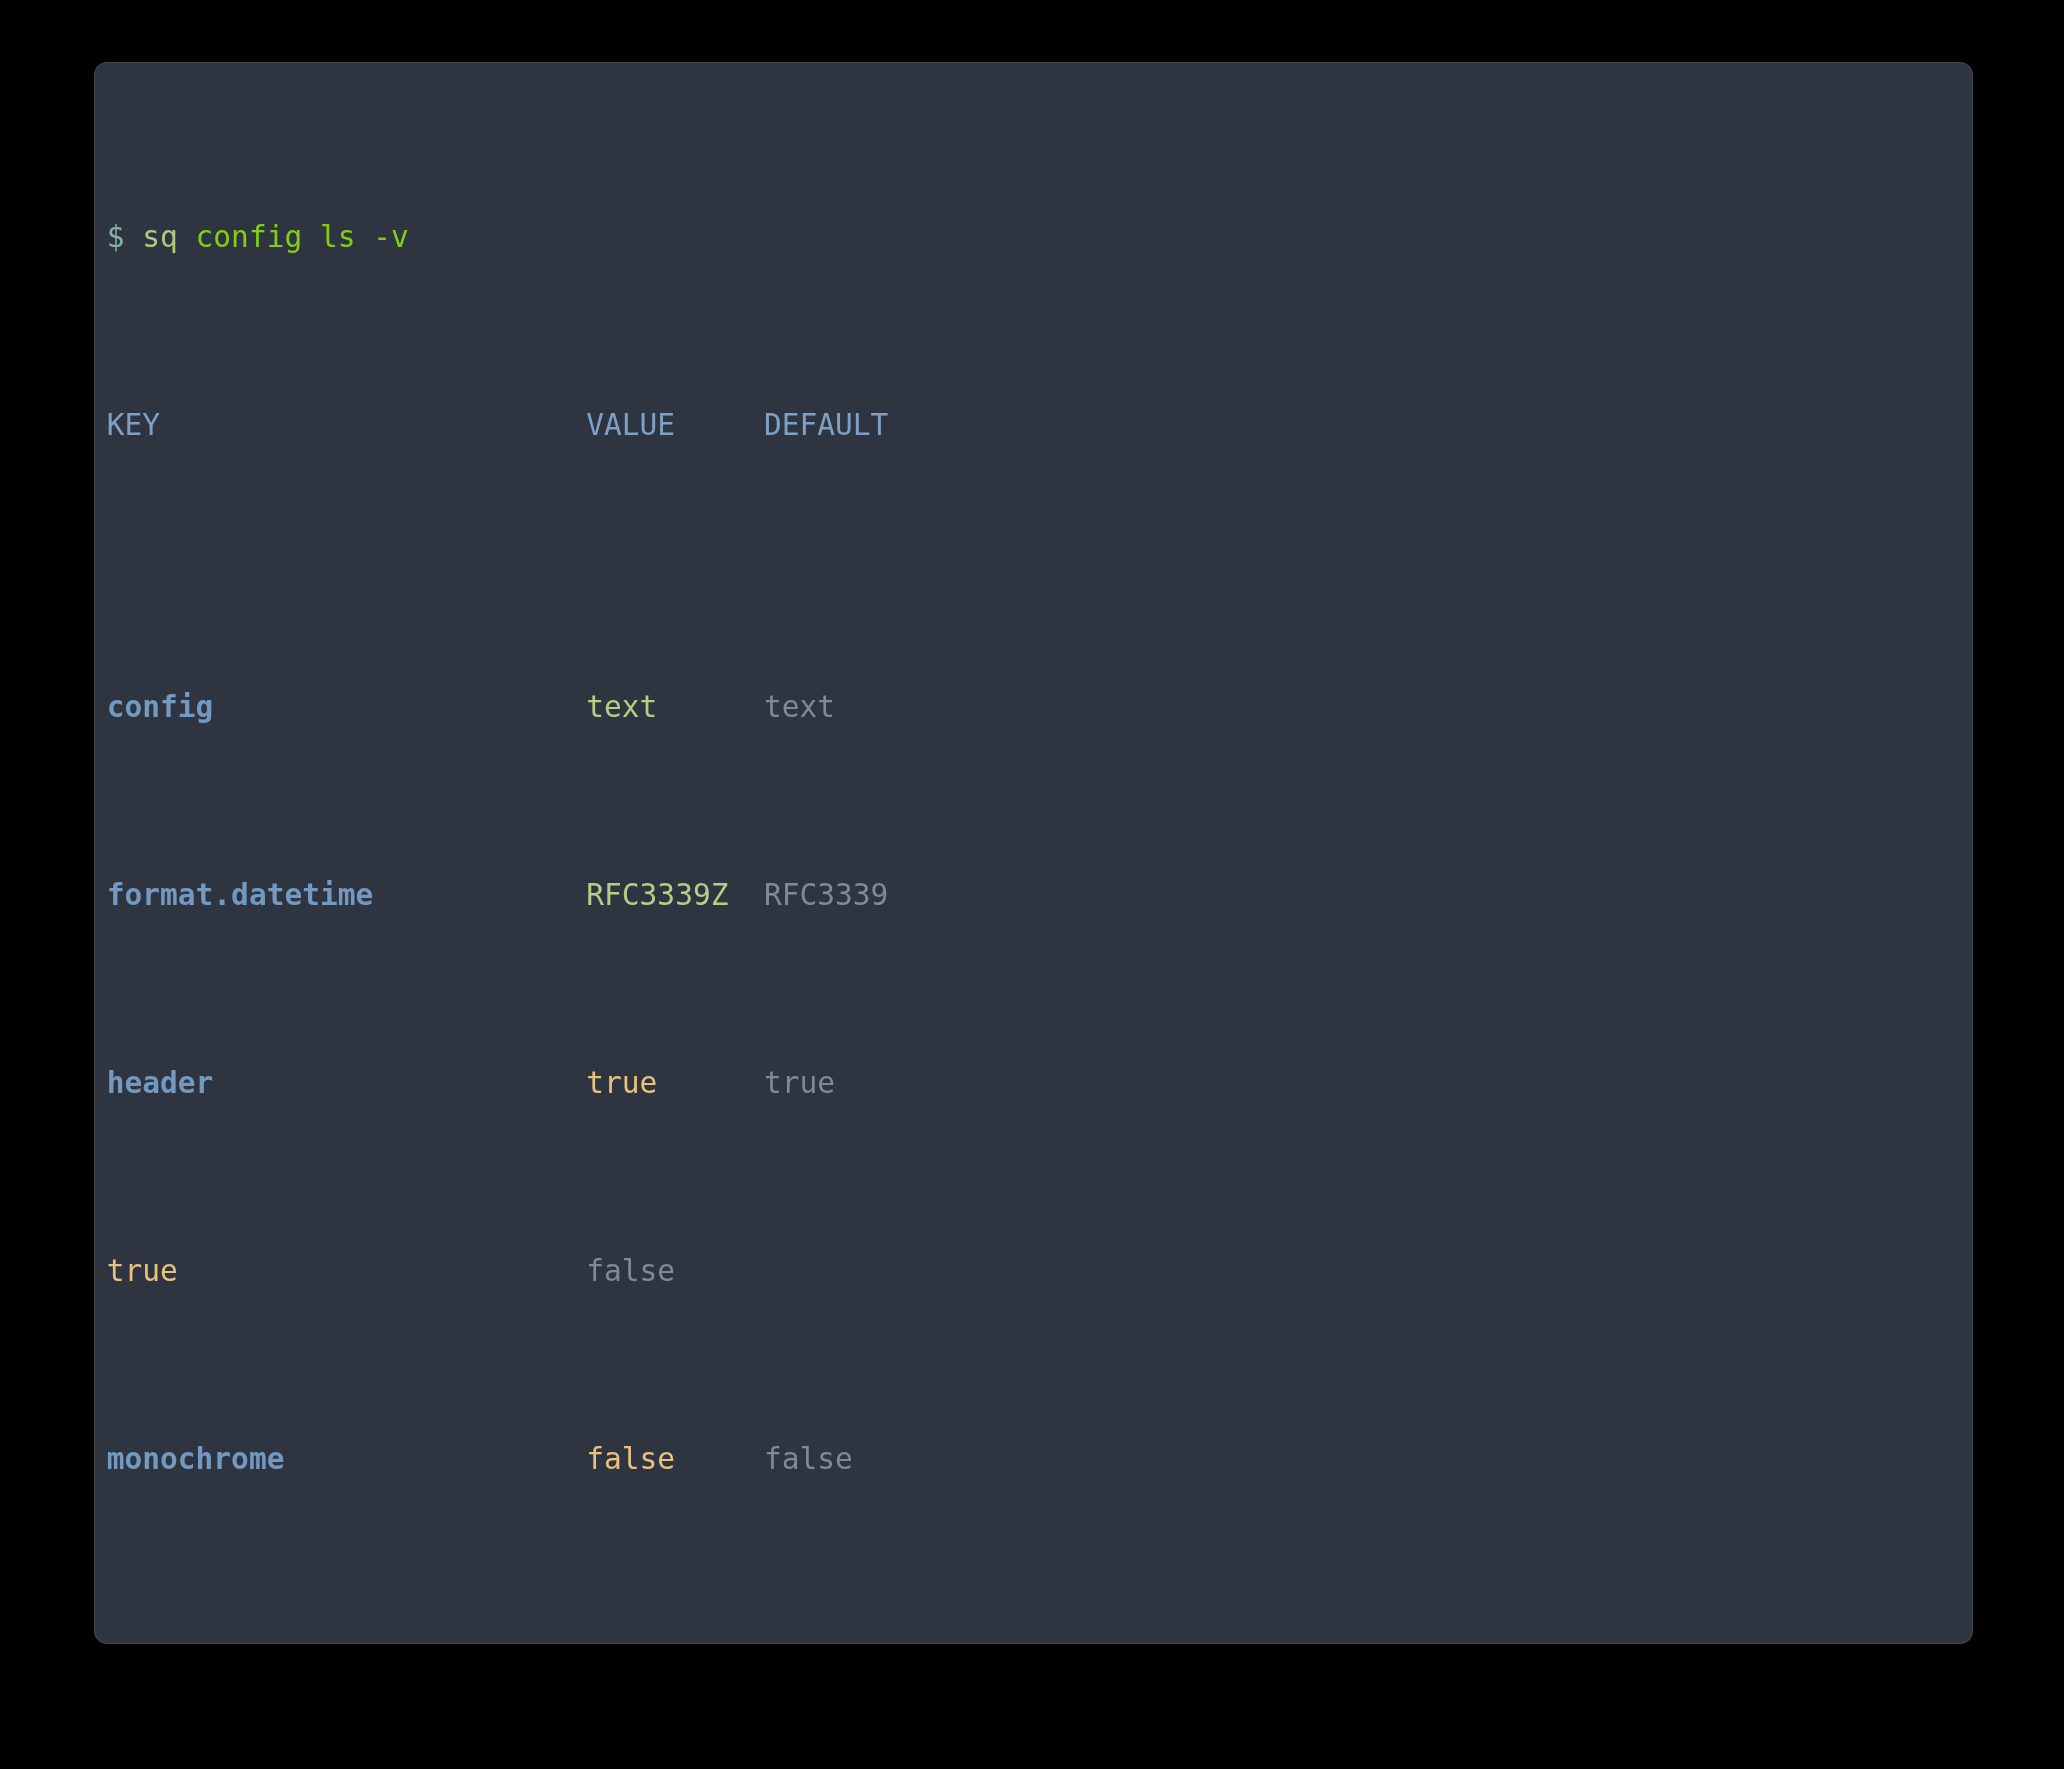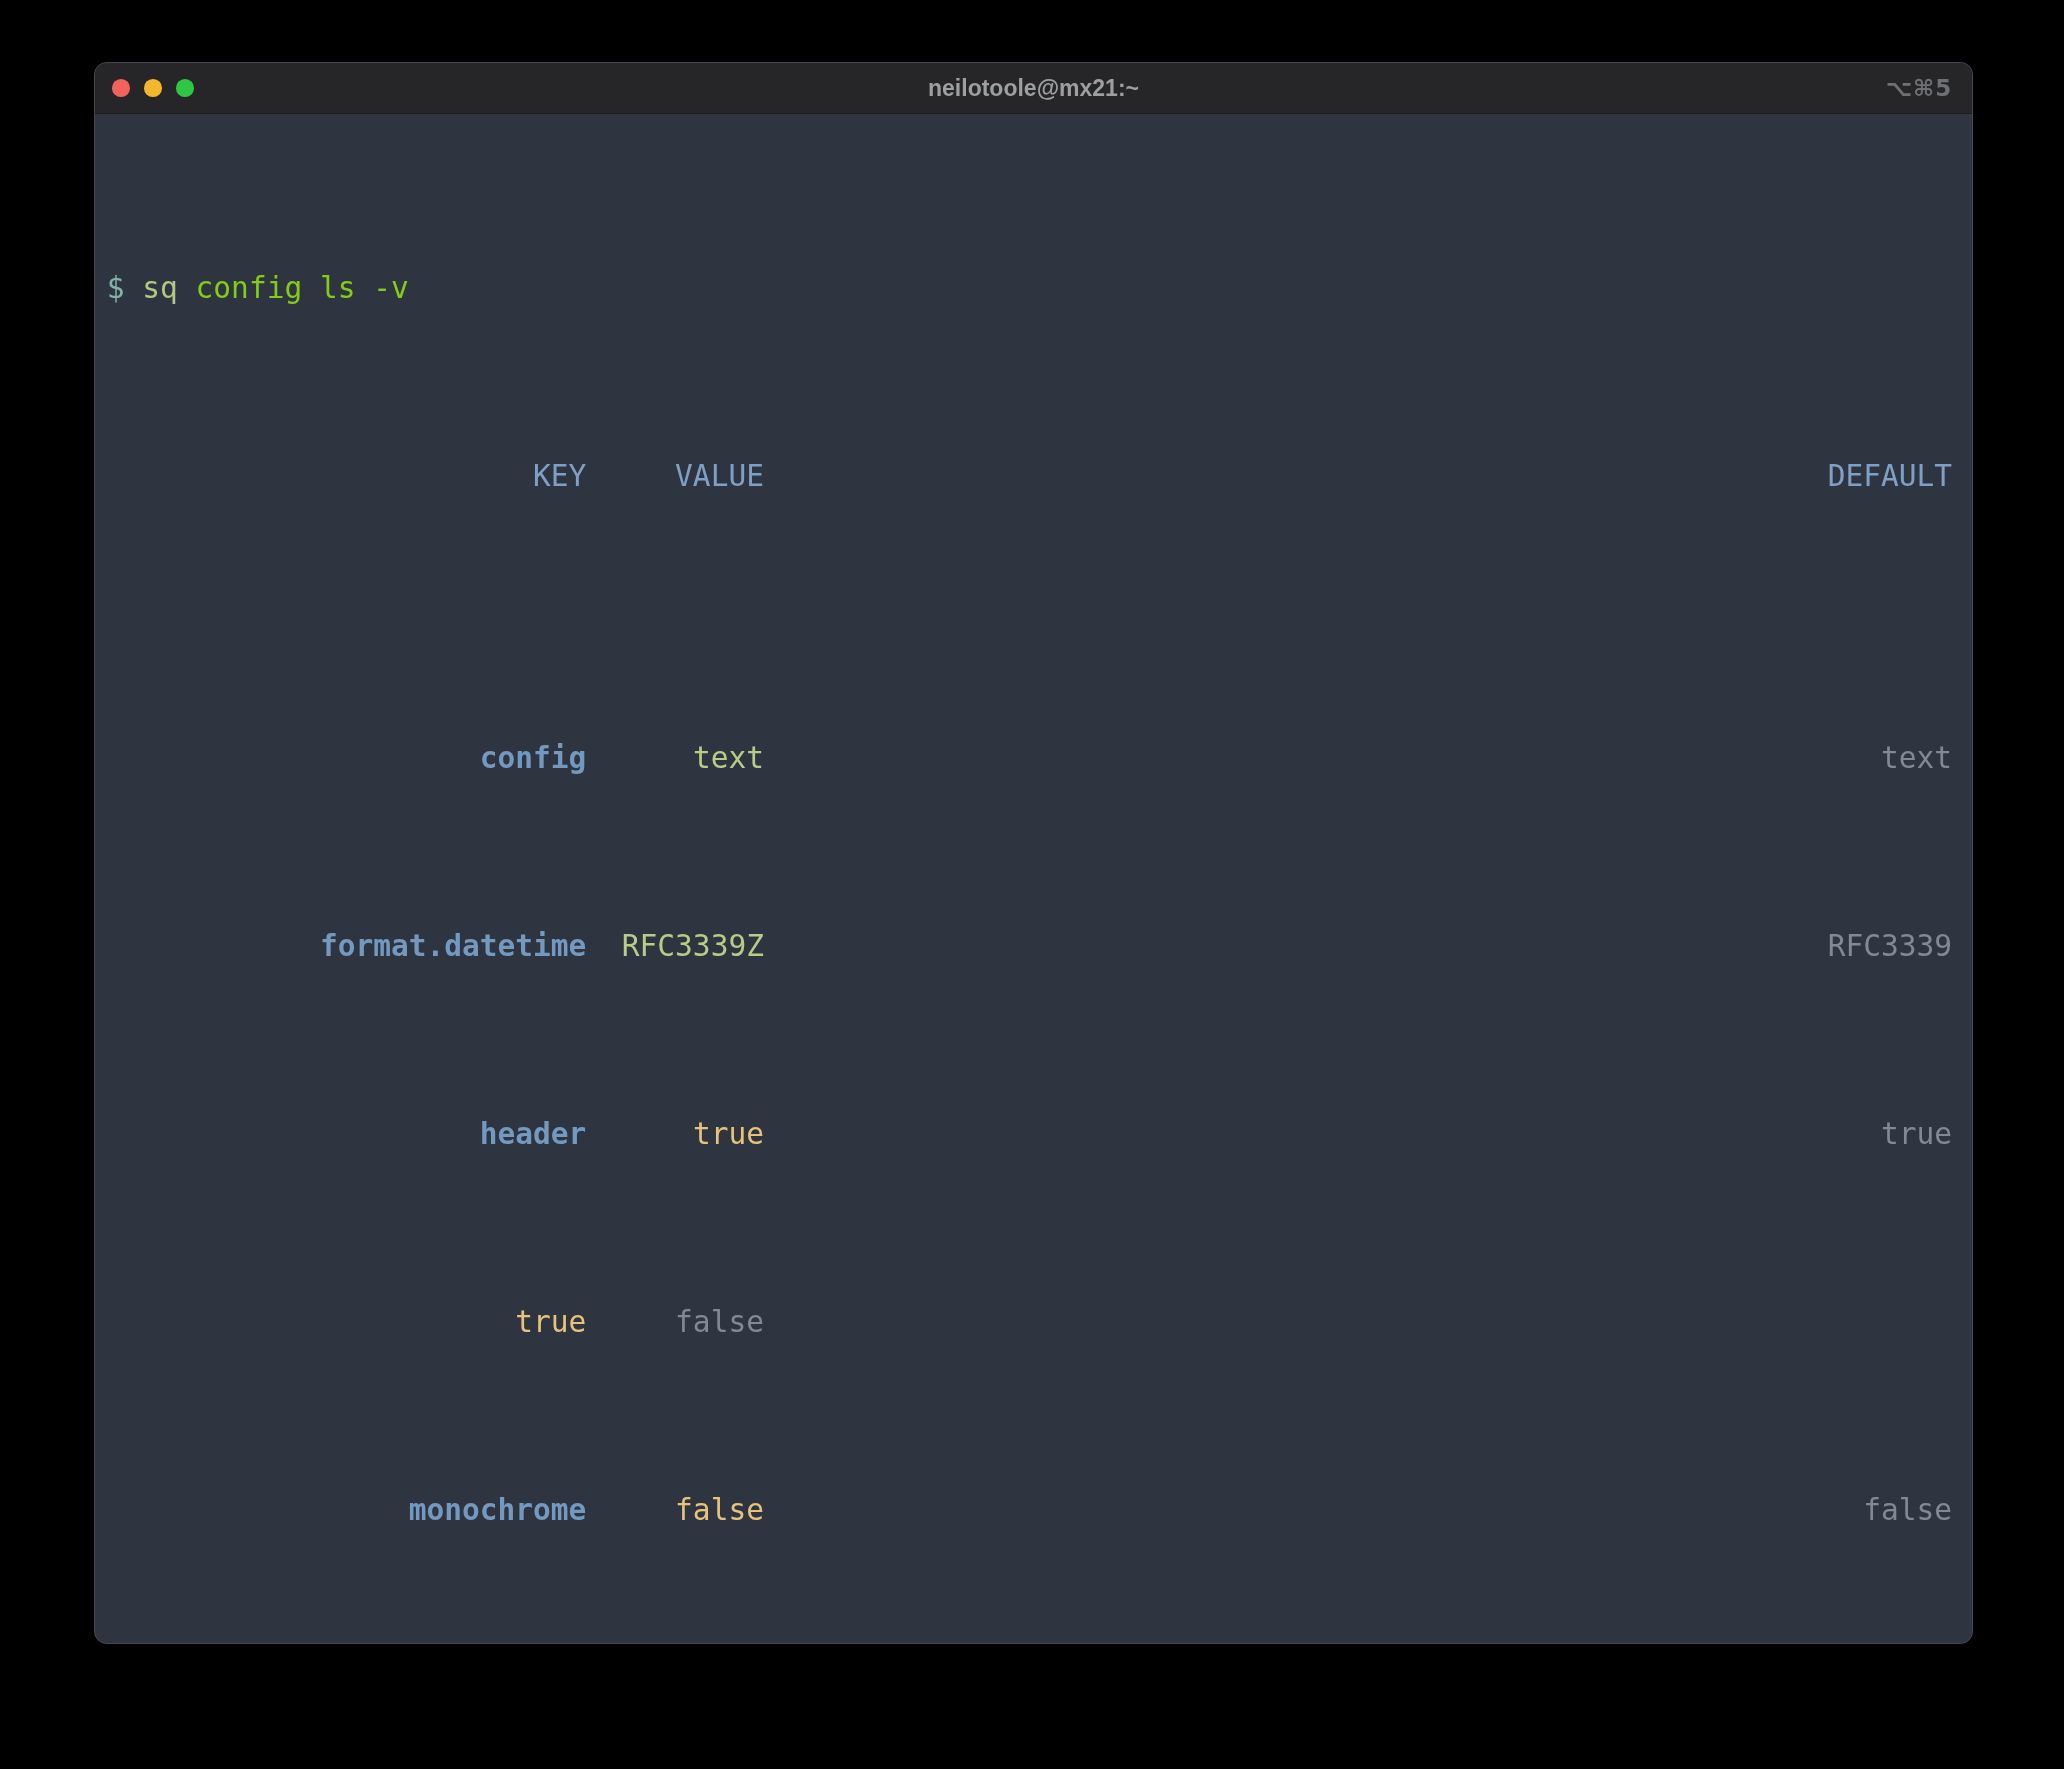--- a/index.html
+++ b/index.html
@@ -69,43 +69,33 @@
     white-space: pre;
   }
   .line { height: 47px; }
   .prompt  { color: #83b3a6; }
   .prog    { color: #b2c780; margin-left: 1ch; }
   .args    { color: #84cc16; margin-left: 1ch; }
   .trow, .thead {
     display: grid;
     grid-template-columns: 27ch 10ch auto;
     height: 47px;
-    text-align: right;
   }
   .thead .cell { color: #7fa0c6; }
   .cell { overflow: visible; }
   .trow.set .key   { color: #7499c1; font-weight: bold; }
   .val.green  { color: #b9cc85; }
   .val.yellow { color: #e8c27d; }
   .def { color: #828894; }
 </style>
 </head>
 <body>
 
 <div class="window">
 
-  <div class="titlebar">
-    <div class="traffic">
-      <button class="light red"></button>
-      <button class="light yellow"></button>
-      <button class="light green"></button>
-    </div>
-    <div class="title">neilotoole@mx21:~</div>
-    <div class="shortcut">⌥⌘5</div>
-  </div>
 
   <div class="terminal">
 
     <div class="line"><span class="prompt">$</span><span class="prog">sq</span><span class="args">config ls -v</span></div>
 
     <div class="thead">
       <span class="cell">KEY</span>
       <span class="cell">VALUE</span>
       <span class="cell">DEFAULT</span>
     </div>

